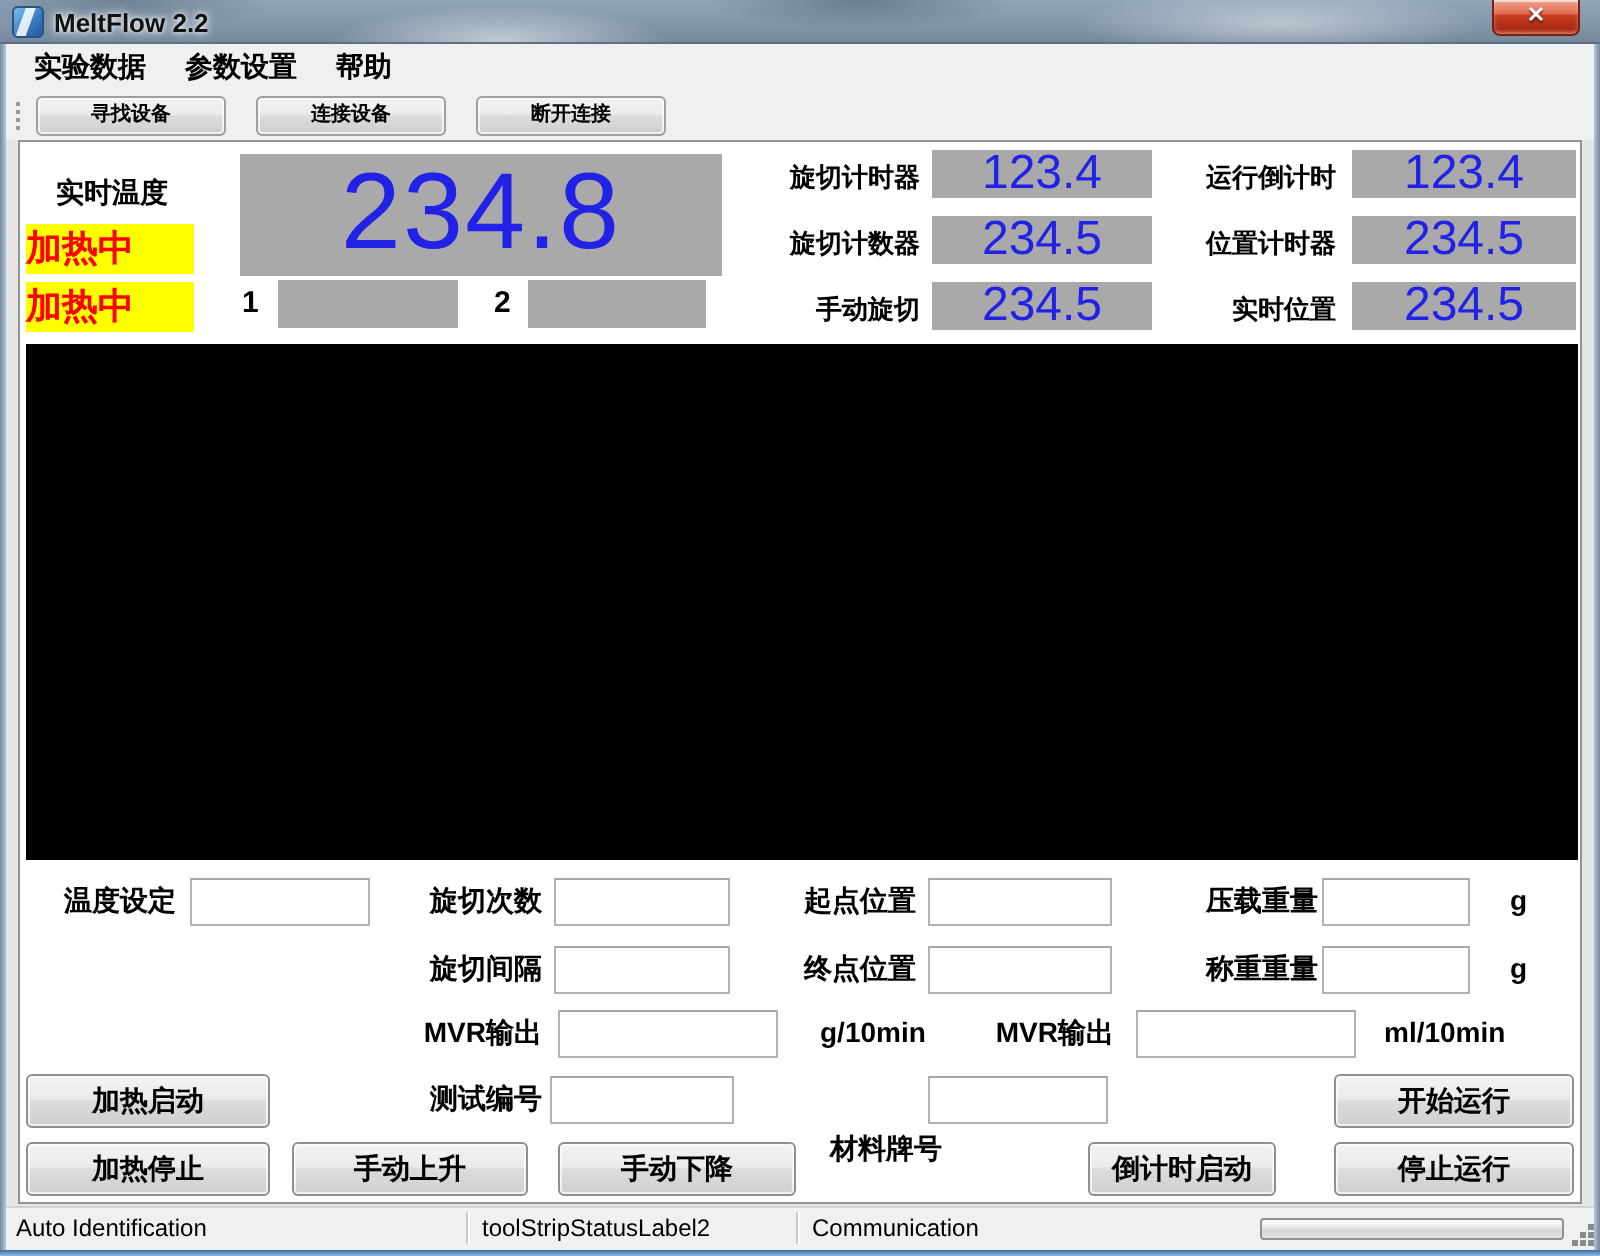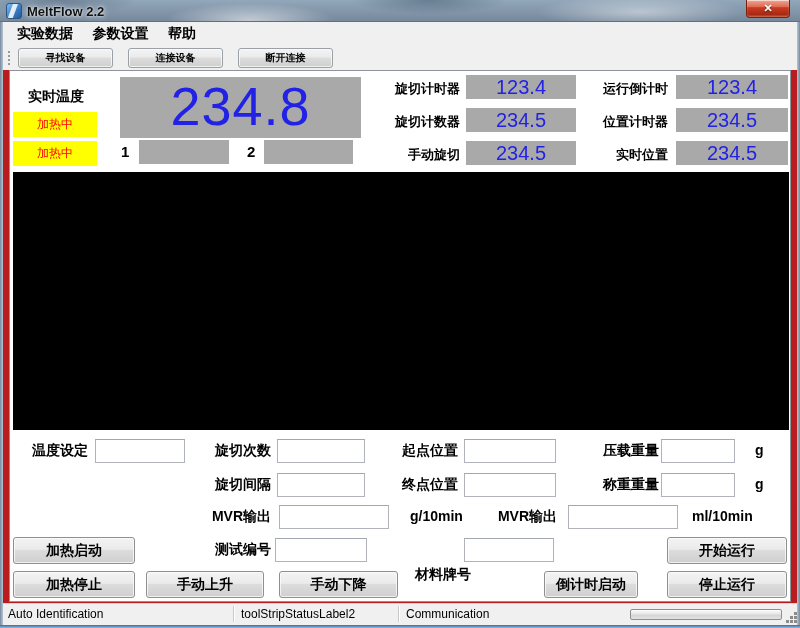--- a/index.html
+++ b/index.html
@@ -1,19 +1,19 @@
 <!DOCTYPE html>
 <html><head>
 <meta charset="utf-8">
 <style>
   * { margin:0; padding:0; box-sizing:border-box; }
   html,body { background:#c8d4e0; }
   #window {
     position:relative; width:800px; height:628px; overflow:hidden;
-    font-family:"Liberation Sans", sans-serif; background:#b91c1c;
+    font-family:"Liberation Sans", sans-serif; background:#e5e5e5;
   }
   
   .titlebar {
     position:absolute; left:0; top:0; width:800px; height:22px;
     background:
       radial-gradient(ellipse 130px 26px at 250px 20px, rgba(255,255,255,.55), transparent 65%),
       radial-gradient(ellipse 120px 22px at 430px 0px, rgba(30,50,75,.35), transparent 65%),
       radial-gradient(ellipse 160px 26px at 640px 12px, rgba(255,255,255,.45), transparent 65%),
       radial-gradient(ellipse 120px 24px at 60px 0px, rgba(25,45,70,.30), transparent 65%),
       linear-gradient(to bottom, #93a7ba, #75889c);
@@ -71,35 +71,35 @@
   .tbtn { height:20px; top:48px; width:95px; line-height:18px; font-size:10px; border-color:#9a9d a1; border-color:#9aa0a5; }
   
   .main-panel {
     position:absolute; left:9px; top:70px; width:782px; height:532px;
     background:#ffffff; border:1px solid #8f949c;
   }
   .lbl { position:absolute; font-size:14px; font-weight:bold; color:#000; }
   .temp-label { left:14px; top:88px; width:84px; text-align:center; }
   .heat-box {
     position:absolute; left:13px; width:84px; height:25px; background:#ffff00;
-    color:#ff0000; font-size:12px; font-weight:normal; text-align:center; line-height:25px;
+    color:#ff0000; font-size:18px; font-weight:bold; text-align:left; line-height:25px;
   }
   .heat-1 { top:112px; } .heat-2 { top:141px; }
   .big-display {
     position:absolute; left:120px; top:77px; width:241px; height:61px; background:#a9a9a9;
     color:#2222e6; font-size:54px; text-align:center; line-height:59px; letter-spacing:1px;
   }
   .ch-label { position:absolute; top:143px; font-size:15px; font-weight:bold; }
   .ch1-label { left:121px; } .ch2-label { left:247px; }
   .ch-box { position:absolute; top:140px; height:24px; background:#a9a9a9; }
   .ch1-box { left:139px; width:90px; } .ch2-box { left:264px; width:89px; }
   .c-lbl { position:absolute; width:92px; font-size:13px; font-weight:bold; text-align:right; }
   .c-val {
     position:absolute; height:24px; background:#a9a9a9; color:#2222e6;
-    font-size:20px; text-align:center; line-height:24px;
+    font-size:24px; text-align:center; line-height:24px;
   }
   .cl-left { left:368px; } .cl-right { left:576px; }
   .cv-left { left:466px; width:110px; } .cv-right { left:676px; width:112px; }
   .crow1-l { top:80px; } .crow2-l { top:113px; } .crow3-l { top:146px; }
   .crow1 { top:75px; } .crow2 { top:108px; } .crow3 { top:141px; }
   .black-display { position:absolute; left:13px; top:172px; width:776px; height:258px; background:#000; }
   
   .tb {
     position:absolute; height:24px; background:#fff; border:1px solid #b0b3ba; border-top-color:#a3a7ae;
     font:13px "Liberation Sans", sans-serif; padding:0 4px; color:#000;

